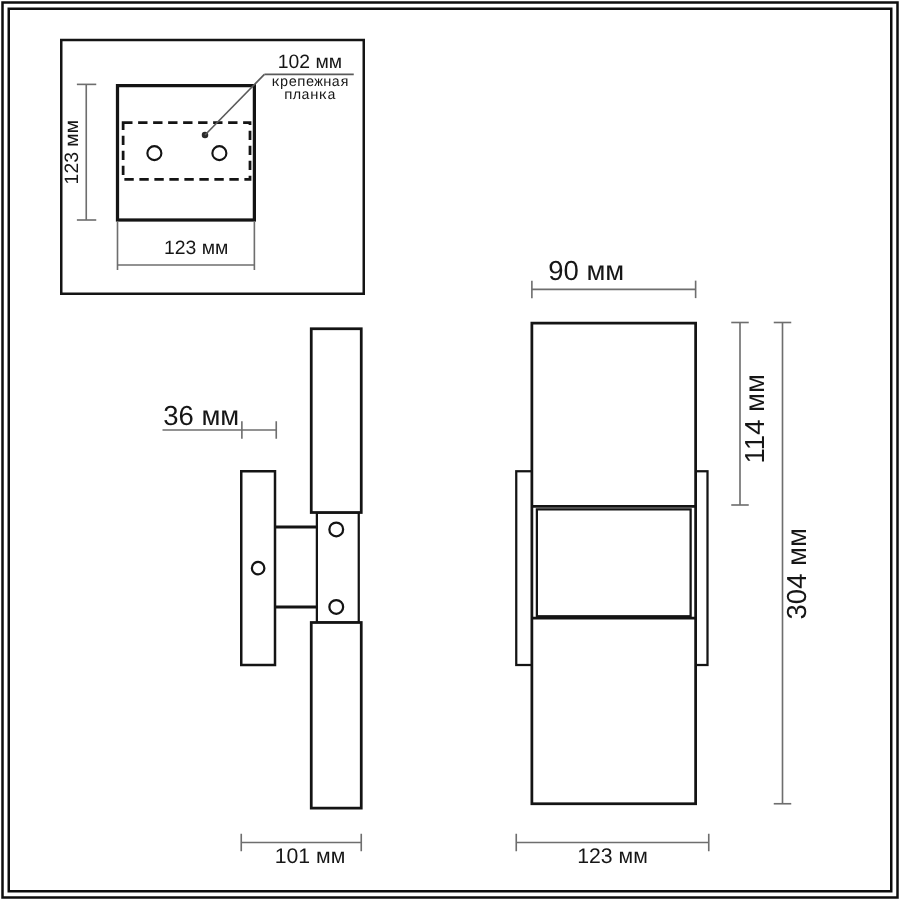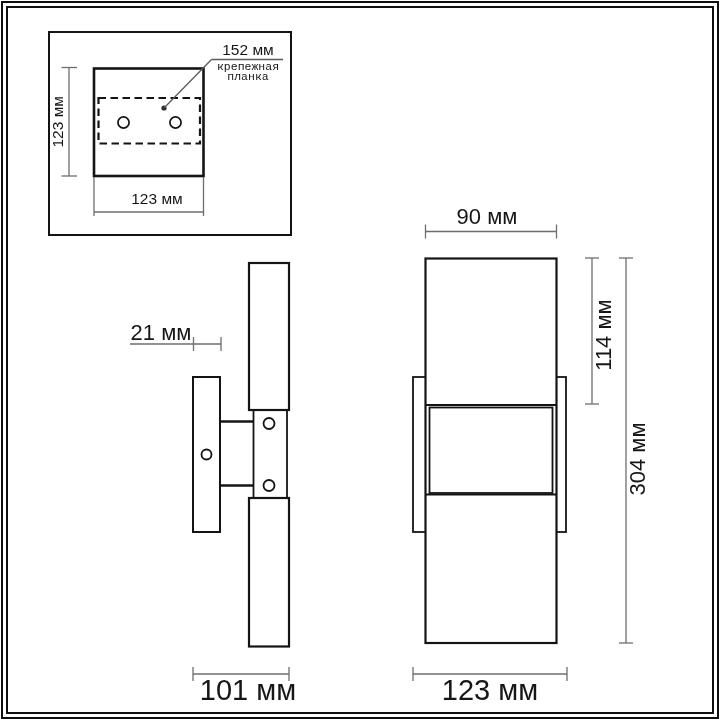--- a/index.html
+++ b/index.html
@@ -8,21 +8,21 @@
     font-family:"Liberation Sans", sans-serif;color:#1a1a1a;overflow:hidden;
   }
   .frame-a{position:absolute;inset:1px;border:2px solid #0e0e0e;pointer-events:none;}
   .frame-b{position:absolute;inset:6px;border:2.5px solid #0e0e0e;pointer-events:none;}
   .drawing-svg{position:absolute;left:0;top:0;}
   .lbl{
     position:absolute;text-align:center;white-space:nowrap;
     color:#161616;line-height:1;
   }
   .lbl-big{font-size:22px;}
-  .lbl-bigger{font-size:29px;}
+  .lbl-bigger{font-size:17px;}
   .lbl-small{font-size:15.5px;}
   .lbl-tiny{font-size:11.5px;line-height:9.8px;font-family:Liberation Mono, monospace;}
   .rot{transform:rotate(-90deg);transform-origin:center center;}
 </style>
 </head>
 <body>
 
 <div class="canvas">
 
   <div class="frame-a"></div>
@@ -97,32 +97,32 @@
       <line x1="413" y1="674" x2="567" y2="674"></line>
       <line x1="413" y1="667" x2="413" y2="681"></line>
       <line x1="567" y1="667" x2="567" y2="681"></line>
     </g>
   </svg>
 
   <div class="lbl lbl-small rot" style="left:18px;top:113.5px;width:80px;">123 мм</div>
 
   <div class="lbl lbl-small" style="left:107px;top:191px;width:100px;">123 мм</div>
 
-  <div class="lbl lbl-small" style="left:213px;top:42px;width:70px;">152 мм</div>
+  <div class="lbl lbl-small" style="left:213px;top:42px;width:70px;">102 мм</div>
 
   <div class="lbl lbl-tiny" style="left:211px;top:62px;width:74px;">
     <div>крепежная</div>
     <div>планка</div>
   </div>
 
-  <div class="lbl lbl-big" style="left:126px;top:322px;width:70px;">21 мм</div>
+  <div class="lbl lbl-big" style="left:126px;top:322px;width:70px;">36 мм</div>
 
   <div class="lbl lbl-bigger" style="left:198px;top:676px;width:100px;">101 мм</div>
 
-  <div class="lbl lbl-big" style="left:437px;top:206px;width:100px;">90 мм</div>
+  <div class="lbl lbl-big" style="left:419px;top:206px;width:100px;">90 мм</div>
 
   <div class="lbl lbl-big rot" style="left:559px;top:324px;width:90px;height:22px;">114 мм</div>
 
   <div class="lbl lbl-big rot" style="left:593px;top:448px;width:90px;height:22px;">304 мм</div>
 
   <div class="lbl lbl-bigger" style="left:440px;top:676px;width:100px;">123 мм</div>
 
 </div>
 
 </body></html>

